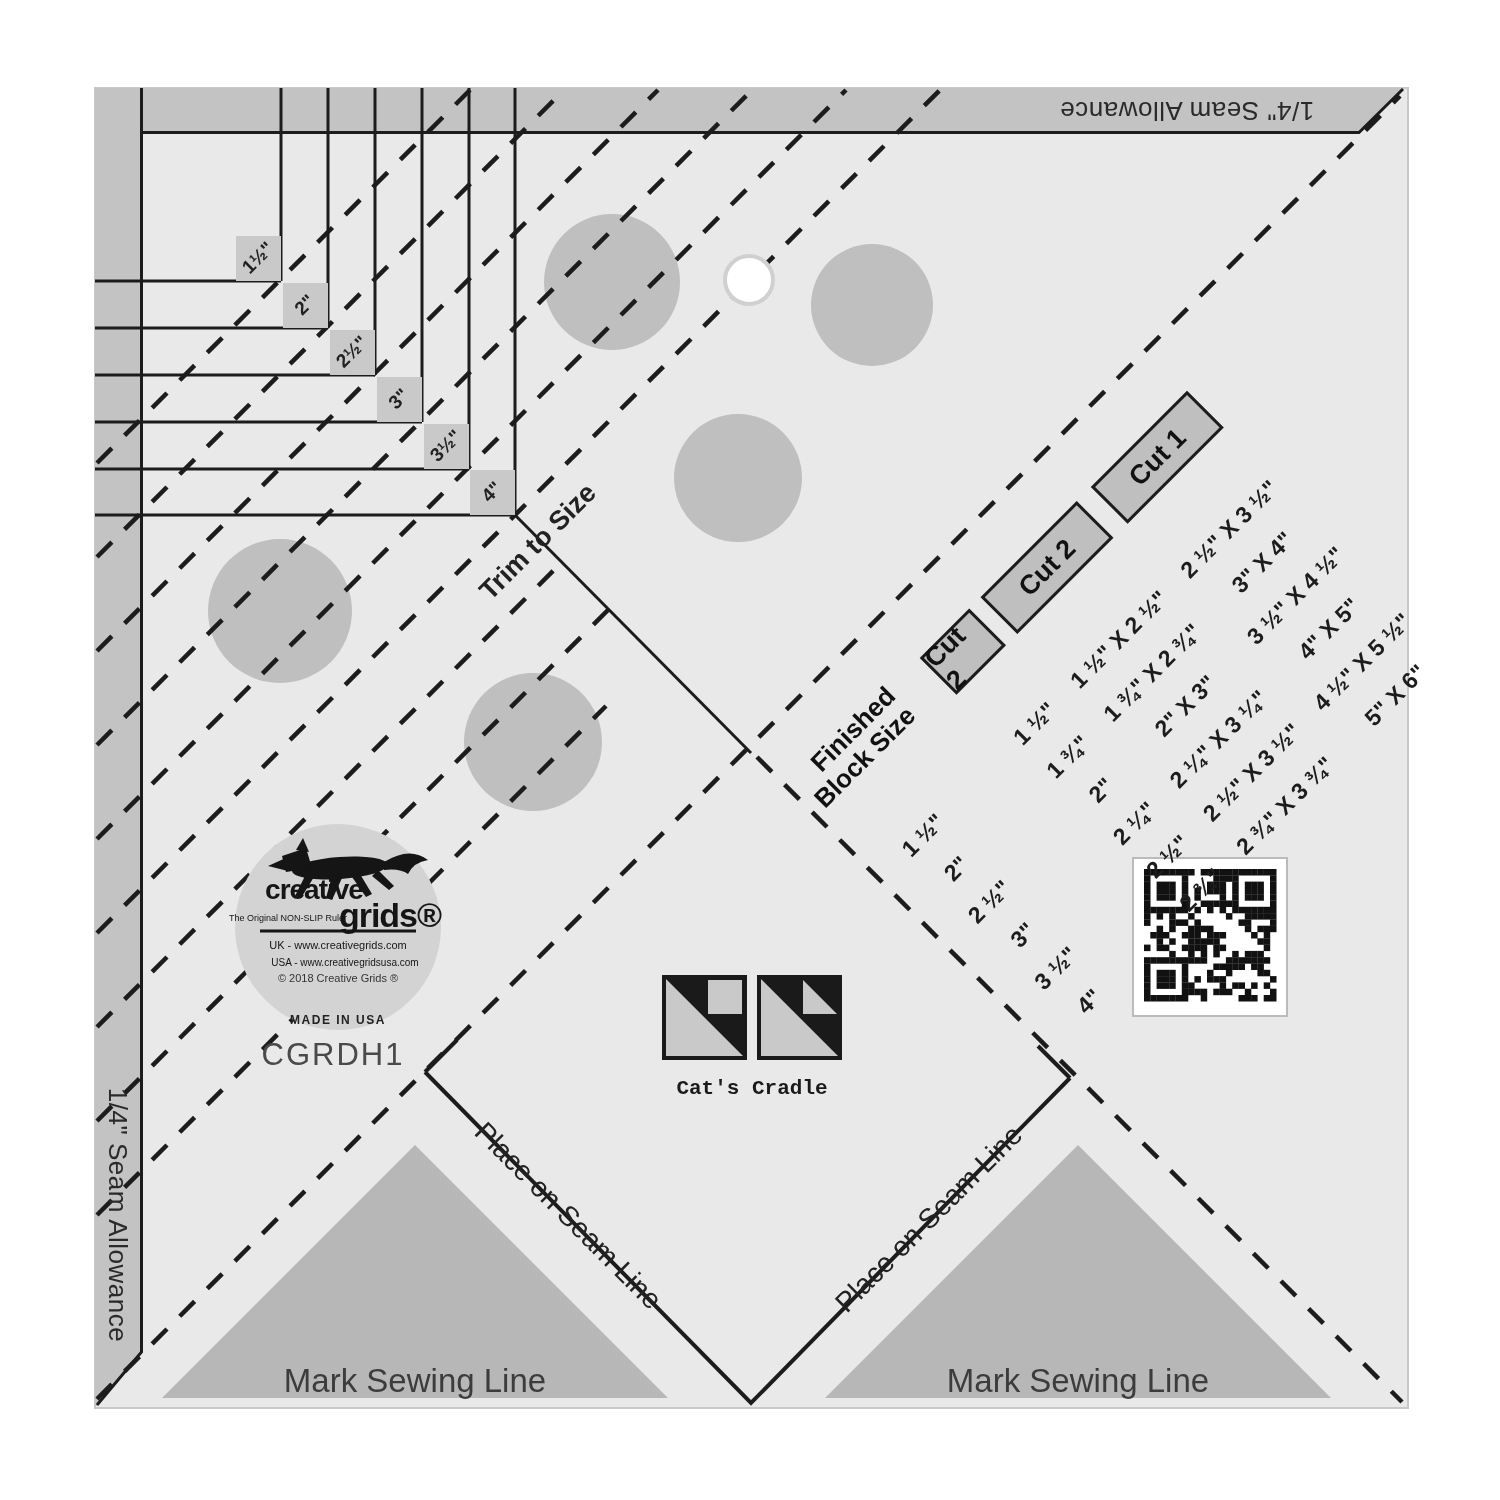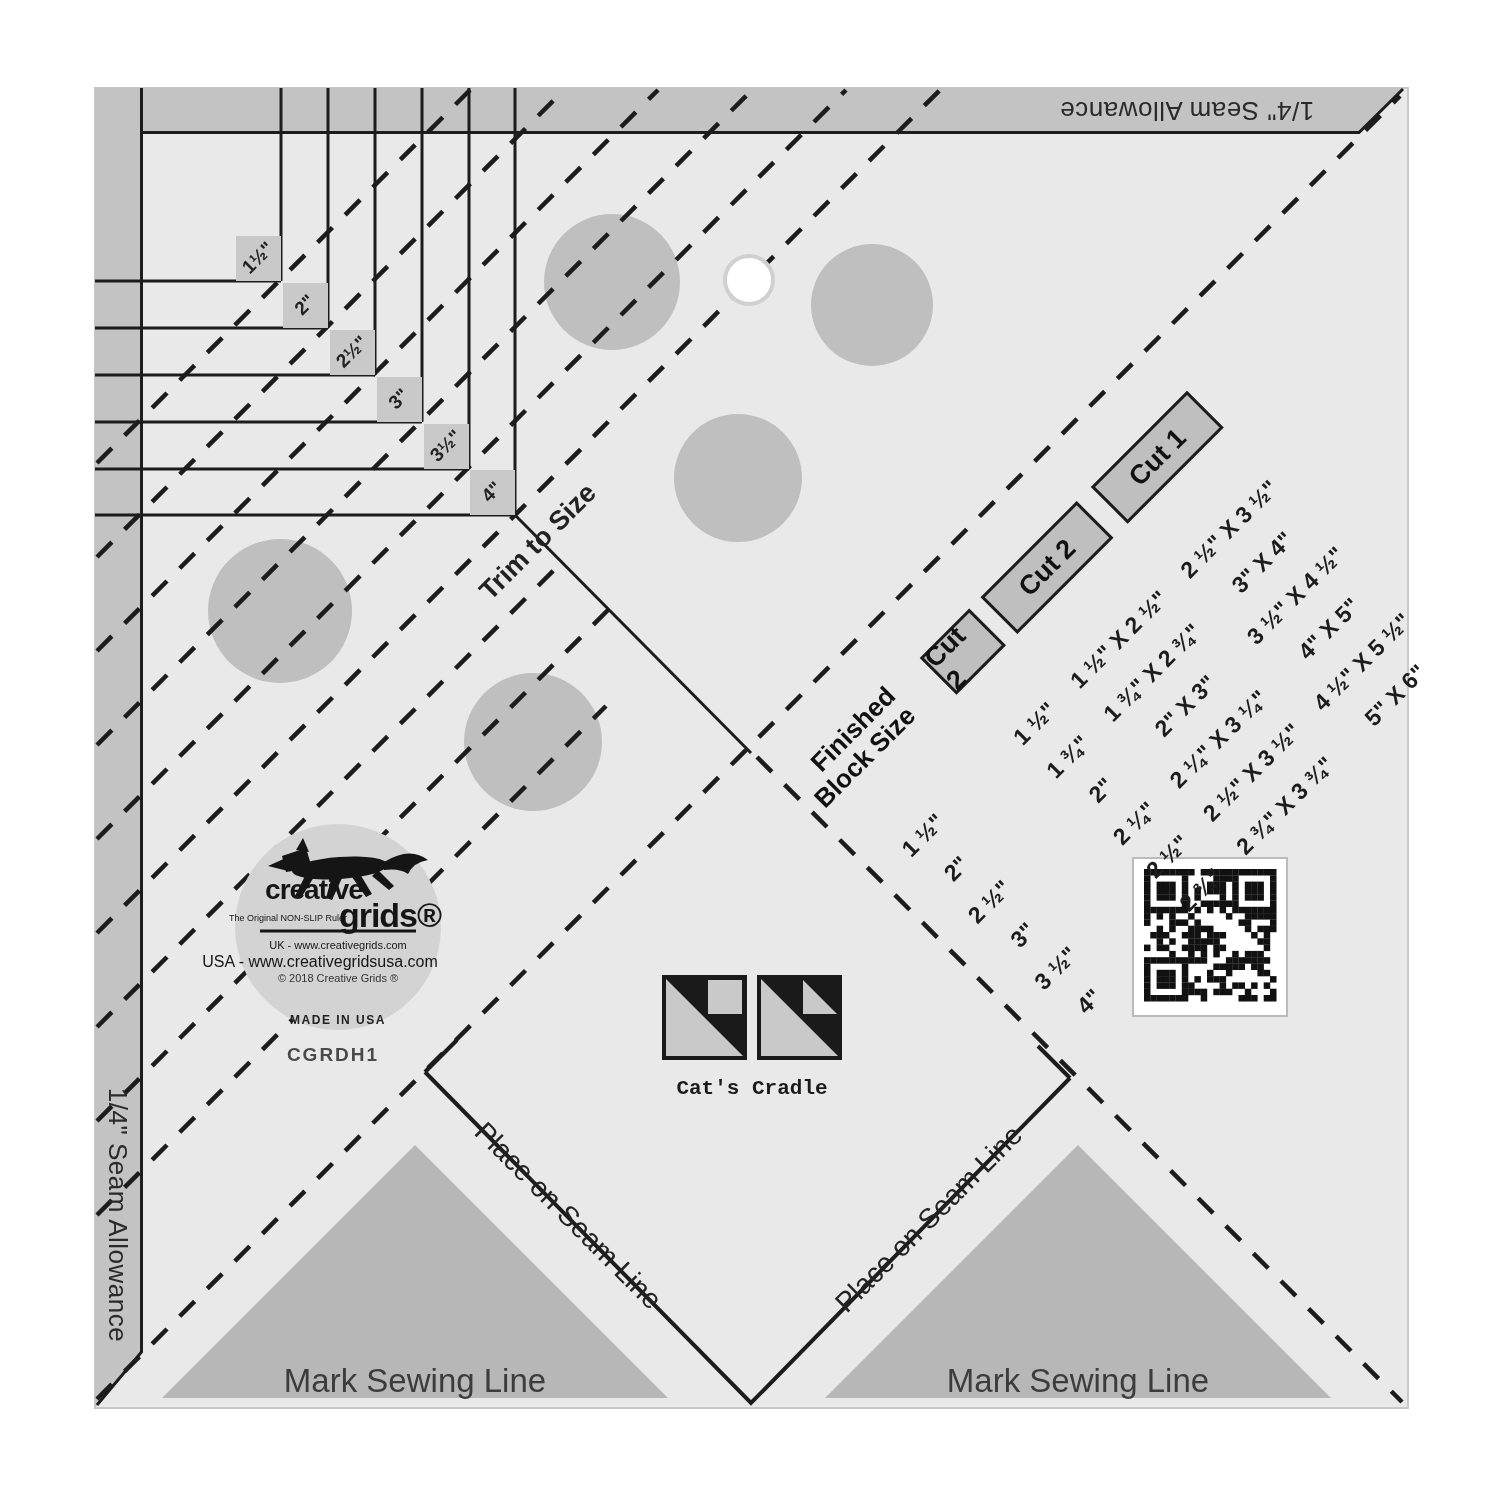--- a/index.html
+++ b/index.html
@@ -11,21 +11,21 @@
   .rm45{transform:translate(-50%,-50%) rotate(-45deg);}
   .r90{transform:translate(-50%,-50%) rotate(90deg);}
   .r180{transform:translate(-50%,-50%) rotate(180deg);}
   .band-label{font-size:26px;font-weight:500;color:#2a2a2a;letter-spacing:.5px;}
   .corner-label{font-size:19px;font-weight:600;color:#222;}
   .trim-label{font-size:27px;font-weight:600;color:#222;}
   .seam-label{font-size:28px;font-weight:500;color:#222;}
   .sewing-label{font-size:33px;font-weight:500;color:#3c3c3c;}
   .title-label{font-size:21px;font-weight:700;color:#1a1a1a;font-family:Liberation Mono, monospace;}
   .designer-label{font-size:26px;font-weight:400;color:#2a2a2a;}
-  .model-label{font-size:19px;font-weight:700;color:#4a4a4a;letter-spacing:2px;}
+  .model-label{font-size:31px;font-weight:400;color:#4a4a4a;letter-spacing:2px;}
   
   #table-anchor{position:absolute;left:808px;top:774px;width:0;height:0;}
   #table-rot{position:absolute;left:0;top:0;transform:rotate(-45deg);transform-origin:0 0;}
   .tcell{position:absolute;white-space:nowrap;transform:translate(-50%,-50%);
          font-size:23px;font-weight:600;color:#1c1c1c;}
   .cutbox{position:absolute;background:#bfbfbf;border:3px solid #1c1c1c;
           display:flex;align-items:center;justify-content:center;
           transform:translate(-50%,-50%);font-size:27px;font-weight:700;color:#111;}
   .fbs-header{position:absolute;transform:translate(-50%,-50%);text-align:right;
           font-size:26px;font-weight:700;color:#111;line-height:1.08;white-space:nowrap;}
@@ -399,21 +399,21 @@
 
 <div class="txt sewing-label" style="left:415px;top:1381px;">Mark Sewing Line</div>
 <div class="txt sewing-label" style="left:1078px;top:1381px;">Mark Sewing Line</div>
 
 <div class="txt title-label" style="left:752px;top:1088px;">Cat's Cradle</div>
 
 <div class="txt logo-brand" style="left:314px;top:890px;font-size:28px;">creative</div>
 <div class="txt logo-brand" style="left:390px;top:915px;font-size:34px;">grids®</div>
 <div class="txt logo-small" style="left:288px;top:918px;font-size:9px;">The Original NON-SLIP Ruler</div>
 <div class="txt logo-small" style="left:338px;top:945px;font-size:11px;">UK - www.creativegrids.com</div>
-<div class="txt logo-small" style="left:320px;top:962px;font-size:16px;">USA - www.creativegridsusa.com</div>
+<div class="txt logo-small" style="left:345px;top:962px;font-size:10px;">USA - www.creativegridsusa.com</div>
 <div class="txt" style="left:338px;top:978px;font-size:11px;color:#333;">© 2018 Creative Grids ®</div>
 <div class="txt" style="left:338px;top:1020px;font-size:12px;font-weight:700;letter-spacing:1.5px;color:#222;">MADE IN USA</div>
 <div class="txt model-label" style="left:333px;top:1055px;">CGRDH1</div>
 
 <div id="table-anchor">
   <div id="table-rot">
     <div class="fbs-header" style="left:52px;top:14px;">
       <span>Finished</span><br>
       <span>Block Size</span>
     </div>

